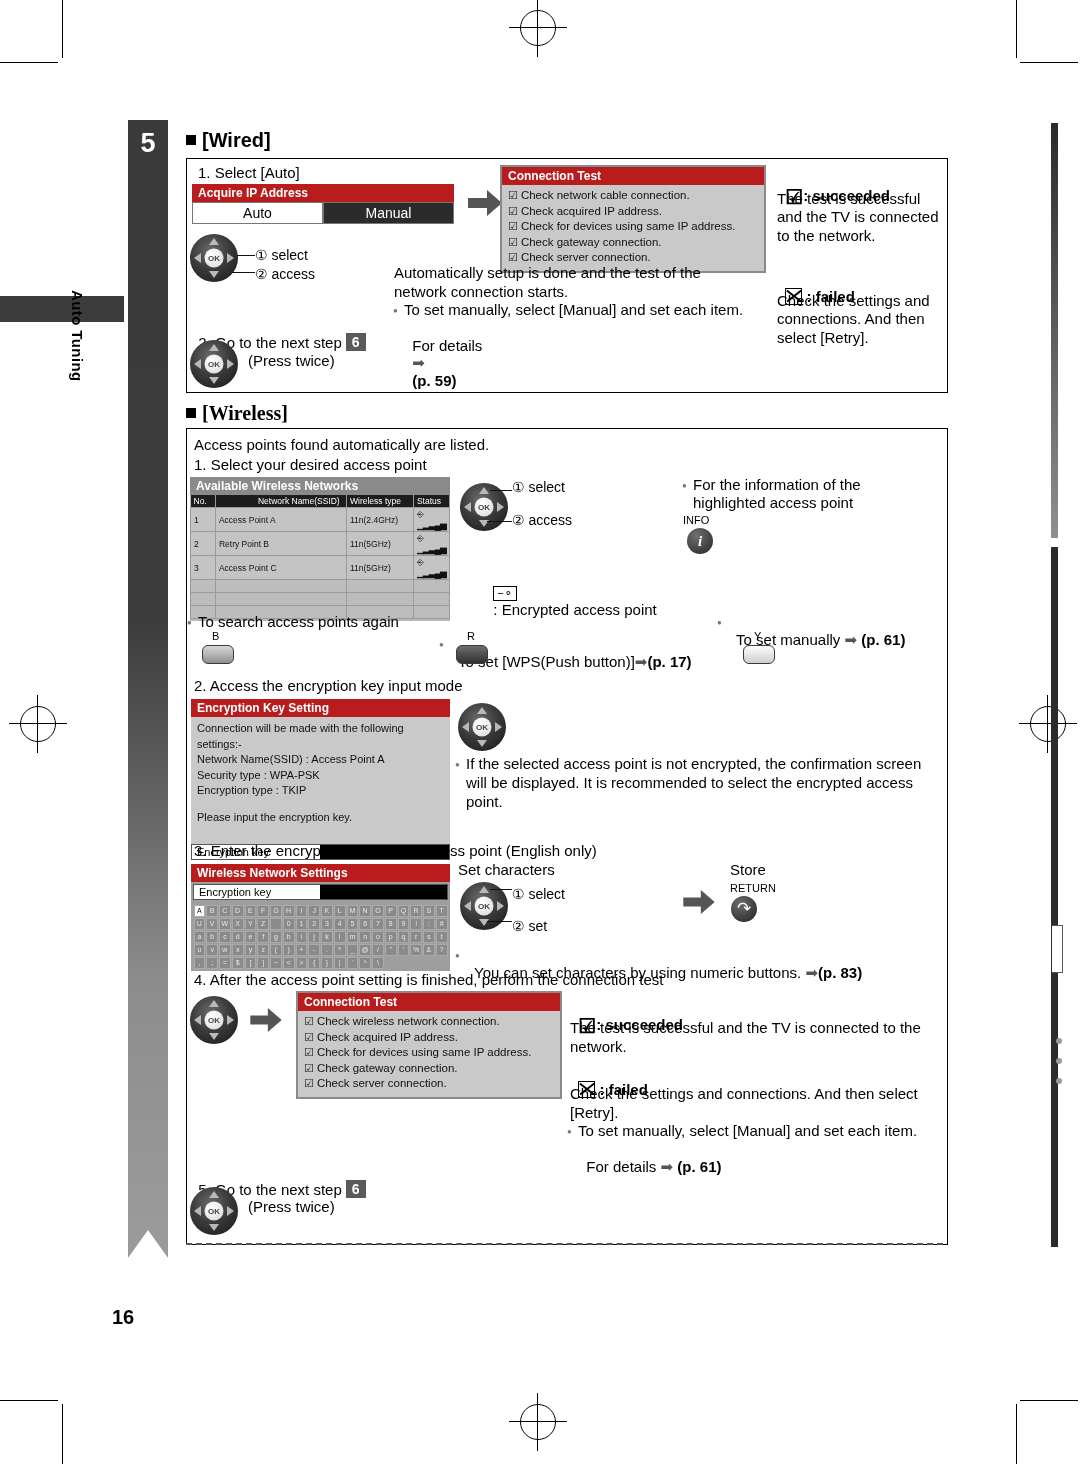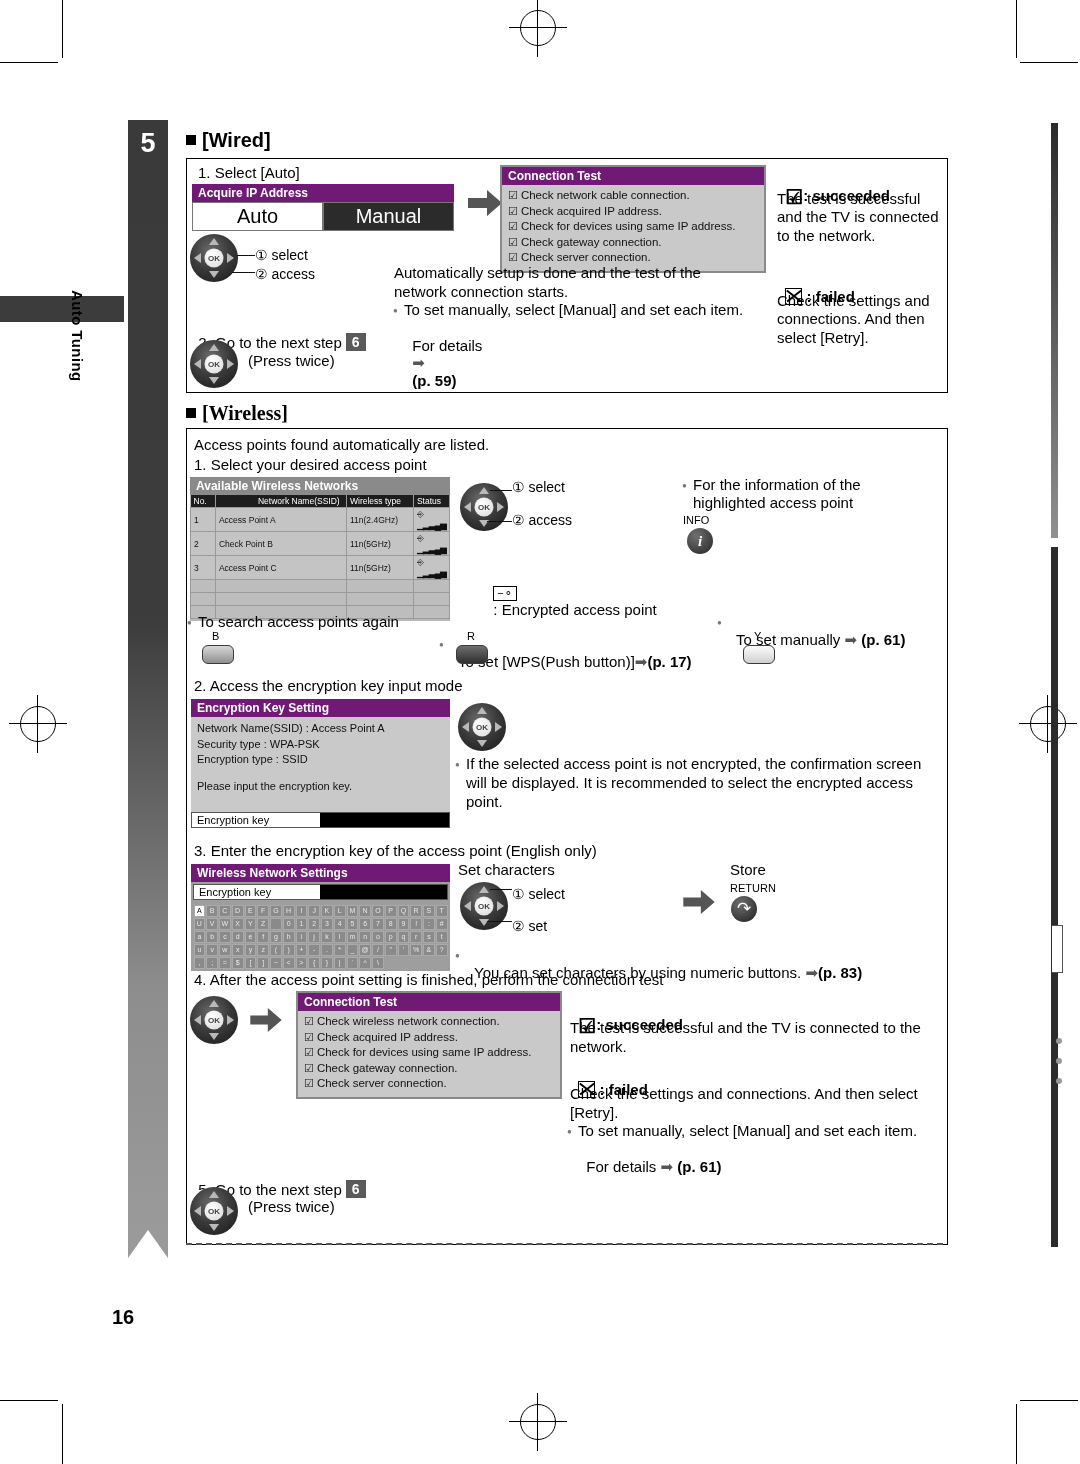--- a/index.html
+++ b/index.html
@@ -33,25 +33,25 @@
   .small{font-size:13px;}
   .b{font-weight:bold;}
   .stepnum{display:inline-block;background:#5a5a5a;color:#fff;font-weight:bold;
      font-size:14px;padding:1px 6px;margin-left:4px;vertical-align:1px;}
 
   .panel{position:absolute;border:1px solid #000;background:#fff;}
   .dashline{position:absolute;border-top:2px dashed #555;}
 
   
   .osd{position:absolute;font-family:"Liberation Sans",sans-serif;}
-  .osd-title{background:#701a75;color:#fff;font-size:12px;font-weight:bold;padding:2px 6px;}
+  .osd-title{background:#b91c1c;color:#fff;font-size:12px;font-weight:bold;padding:2px 6px;}
   .osd-body{background:#c9c9c9;}
 
   .ipbar{display:flex;}
-  .ipbar div{font-size:20px;text-align:center;padding:2px 0;border:1px solid #777;}
+  .ipbar div{font-size:14px;text-align:center;padding:2px 0;border:1px solid #777;}
   .ip-auto{flex:1;background:#fff;color:#000;}
   .ip-man{flex:1;background:#2b2b2b;color:#fff;}
 
   .ct-list{background:#c9c9c9;padding:3px 6px 5px 6px;}
   .ct-list div{font-size:11.5px;line-height:1.35;color:#111;}
   .ck{font-size:11px;margin-right:3px;}
 
   
   table.wt{border-collapse:collapse;width:100%;}
   table.wt th{background:#1d1d1d;color:#fff;font-size:8.5px;font-weight:normal;text-align:left;
@@ -235,21 +235,21 @@
       <th>Status</th>
     </tr>
     <tr>
       <td>1</td>
       <td>Access Point A</td>
       <td>11n(2.4GHz)</td>
       <td><span>⎆</span> <span class="bars">▁▂▃▄▅</span></td>
     </tr>
     <tr>
       <td>2</td>
-      <td>Check Point B</td>
+      <td>Retry Point B</td>
       <td>11n(5GHz)</td>
       <td><span>⎆</span> <span class="bars">▁▂▃▄▅</span></td>
     </tr>
     <tr>
       <td>3</td>
       <td>Access Point C</td>
       <td>11n(5GHz)</td>
       <td><span>⎆</span> <span class="bars">▁▂▃▄▅</span></td>
     </tr>
     <tr>
@@ -310,23 +310,24 @@
   <span>To set manually</span> <span style="color:#555;">➡</span> <span class="b">(p. 61)</span>
 </div>
 <div class="cbtn-lab" style="left:754px;top:630px;">Y</div>
 <div class="cbtn cbtn-y" style="left:743px;top:645px;"></div>
 
 <div class="t step" style="left:194px;top:677px;">2. Access the encryption key input mode</div>
 
 <div class="osd" style="left:191px;top:699px;width:259px;">
   <div class="osd-title">Encryption Key Setting</div>
   <div class="osd-body" style="padding:4px 6px 8px 6px;font-size:11px;line-height:1.42;color:#111;">
+    <div>Connection will be made with the following settings:-</div>
     <div>Network Name(SSID) : Access Point A</div>
     <div>Security type : WPA-PSK</div>
-    <div>Encryption type : SSID</div>
+    <div>Encryption type : TKIP</div>
     <div style="height:11px;"></div>
     <div>Please input the encryption key.</div>
     <div style="height:10px;"></div>
   </div>
   <div class="keyfield">
     <div class="lab">Encryption key</div>
     <div class="val"></div>
   </div>
 </div>
 

